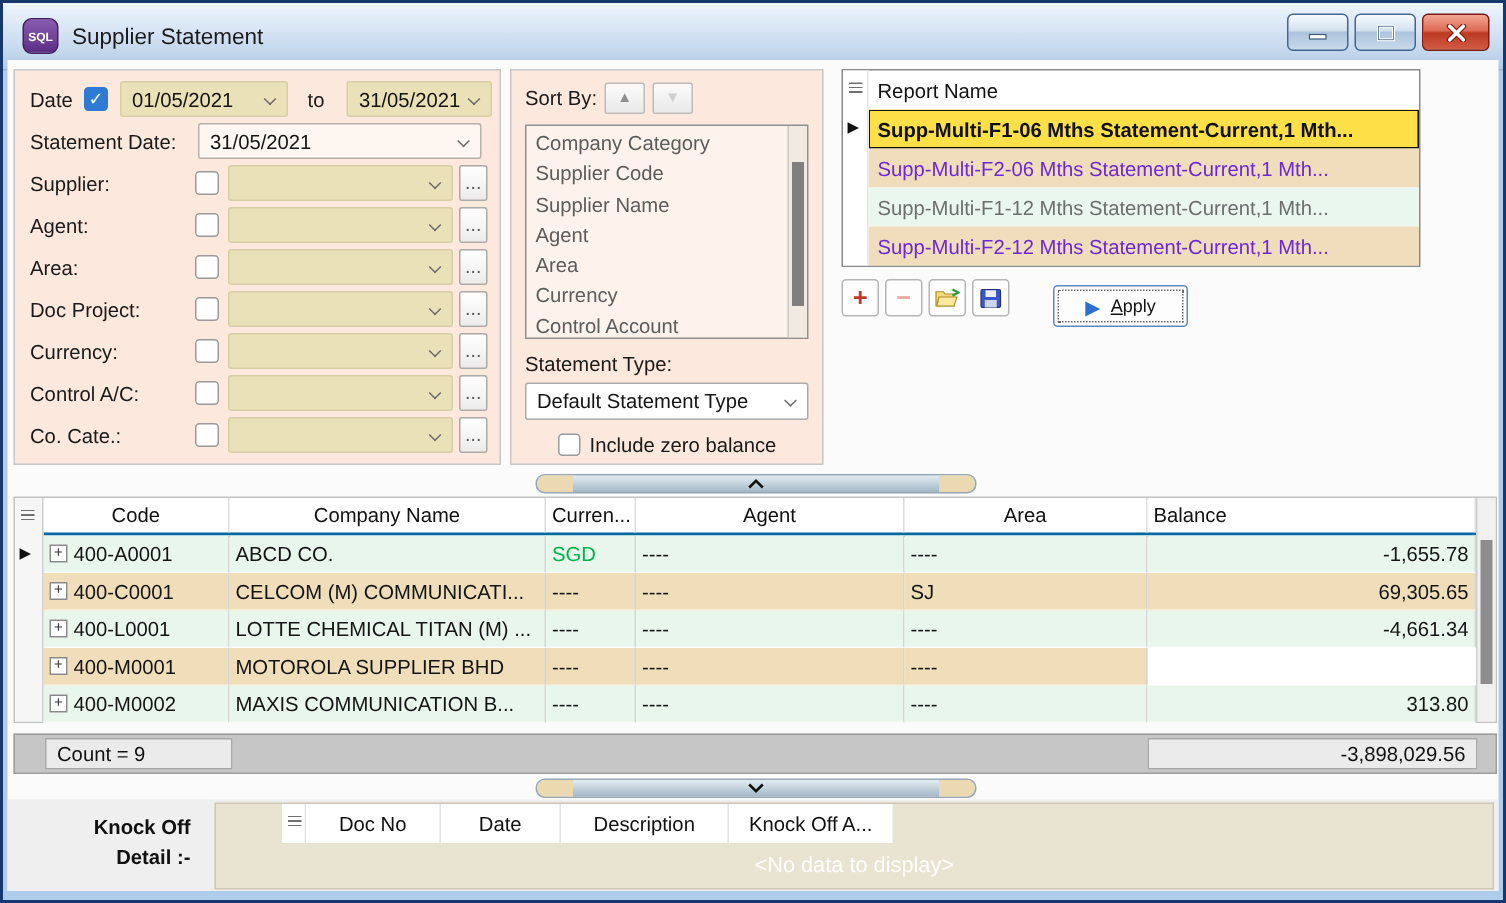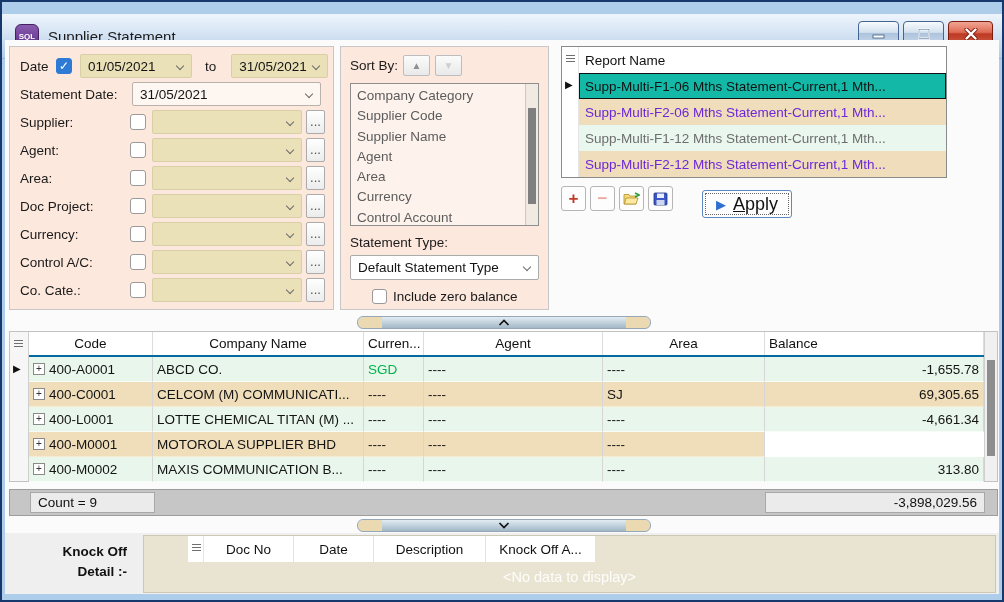--- a/index.html
+++ b/index.html
@@ -1,20 +1,20 @@
 <!DOCTYPE html>
 <html><head>
 <meta charset="utf-8">
 <style>
   * { margin:0; padding:0; box-sizing:border-box; }
   body { background:#cfd8e2; font-family:"Liberation Sans", sans-serif; }
   .window { position:relative; width:1004px; height:602px; border:2px solid #16386d;
             background:#aecdea; overflow:hidden; }
   
-  .titlebar { position:absolute; left:0; top:12px; right:0; height:45px;
+  .titlebar { position:absolute; left:0; top:0; right:0; height:45px;
               background:linear-gradient(#eef5fc, #cfdff1 55%, #b3cbe6);
               border-bottom:1px solid #9db4cf; display:flex; align-items:center; }
   .app-icon { width:24px; height:24px; margin-left:13px; border-radius:6px;
               background:linear-gradient(#8a5cb0, #5c2d85); color:#fff; font-size:8px;
               font-weight:bold; display:flex; align-items:center; justify-content:center;
               border:1px solid #42215e; }
   .title-text { margin-left:9px; font-size:15px; color:#1b1b1b; }
   .winbtns { position:absolute; right:9px; top:7px; display:flex; gap:4px; }
   .wbtn { width:41px; height:25px; border-radius:4px; border:1px solid #44658f;
           background:linear-gradient(#f8fbfd 0%, #d3e1ef 45%, #aec4dd 50%, #c8d9ea 100%);
@@ -70,37 +70,37 @@
   .zero-row { display:flex; align-items:center; gap:6px; margin:9px 0 0 22px; }
   
   .report-box { position:absolute; left:556px; top:6px; width:386px; border:1px solid #8a8a8a;
                 background:#fff; }
   .rb-row { display:flex; height:26px; align-items:stretch; }
   .rb-handle { width:17px; flex:none; background:#fff; border-right:1px solid #e4e4e4;
                position:relative; }
   .rb-cell { flex:1; font-size:13.5px; display:flex; align-items:center; padding-left:6px;
              white-space:nowrap; overflow:hidden; cursor:pointer; }
   .rb-header .rb-cell { color:#111; cursor:default; }
-  .rb-r0 .rb-cell { background:#14b8a6; color:#111; box-shadow:inset 0 0 0 1px #111; }
+  .rb-r0 .rb-cell { background:#fde047; color:#111; box-shadow:inset 0 0 0 1px #111;font-weight:bold; }
   .rb-tan .rb-cell { background:#efddbb; color:#6d28d9; }
   .rb-mint .rb-cell { background:#e9f7ee; color:#6e6e6e; }
   .pointer { font-size:10px; color:#111; position:absolute; left:3px; top:6px; }
   .grip { display:inline-block; width:9px; height:8px; position:absolute; left:4px; top:8px;
           background:repeating-linear-gradient(#6f6f6f 0 1px, transparent 1px 3px); }
   .rtools { position:absolute; left:556px; top:146px; display:flex; gap:4px; }
   .tool-btn { width:25px; height:25px; border:1px solid #b5b5b5; border-radius:3px; background:#fdfdfd;
               display:flex; align-items:center; justify-content:center; cursor:pointer; }
   .tool-btn .plus { color:#c23a28; font-size:17px; font-weight:bold; line-height:15px; }
   .tool-btn .minus { color:#e9aaa2; font-size:17px; font-weight:bold; line-height:15px; }
   .apply-btn { position:absolute; left:697px; top:150px; width:90px; height:28px;
                background:#fdfdfd; border:1px solid #5b8ac2; border-radius:3px;
                outline:1px dotted #666; outline-offset:-4px; display:flex; align-items:center;
                justify-content:center; gap:7px; cursor:pointer; }
   .apply-play { color:#2f6fd0; font-size:13px; }
-  .apply-text { font-size:18px; color:#111; }
+  .apply-text { font-size:12px; color:#111; }
   .apply-text u { text-decoration:underline; }
   
   .splitter { position:absolute; left:352px; width:294px; height:13px; border:1px solid #97a7b6;
               border-radius:6px; background:linear-gradient(#e2ecf3,#a2b7c6); cursor:row-resize; }
   .splitter::before, .splitter::after { content:""; position:absolute; top:0; bottom:0; width:24px;
               background:#ead9b1; }
   .splitter::before { left:0; border-radius:6px 0 0 6px; }
   .splitter::after { right:0; border-radius:0 6px 6px 0; }
   .splitter svg { position:absolute; left:50%; top:1px; margin-left:-6px; }
   .split-top { top:276px; }

